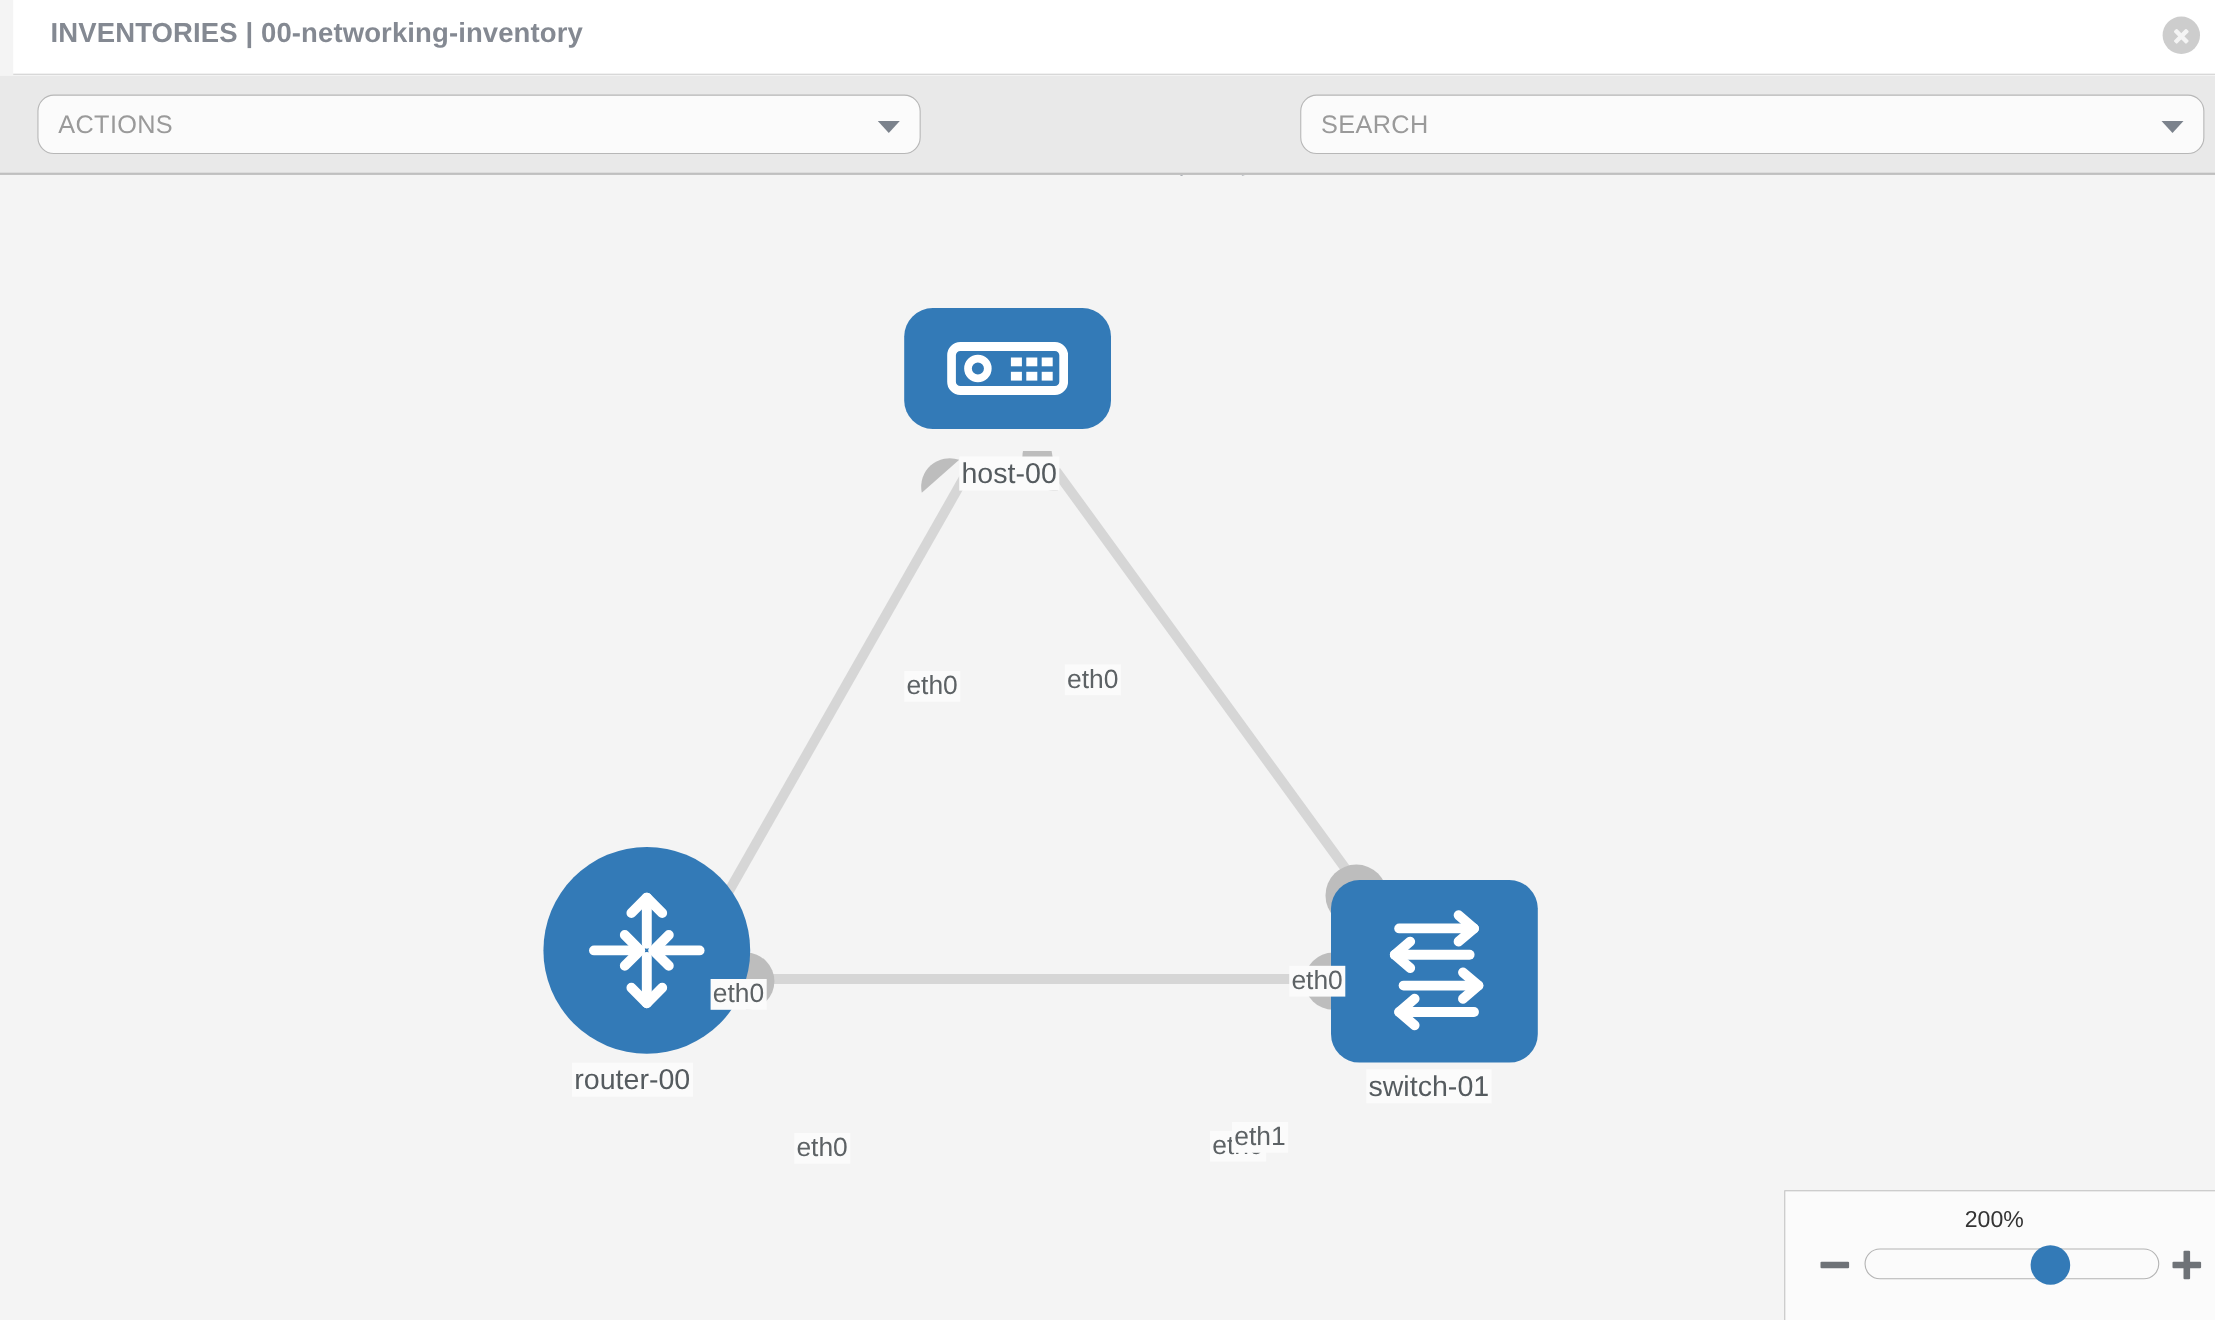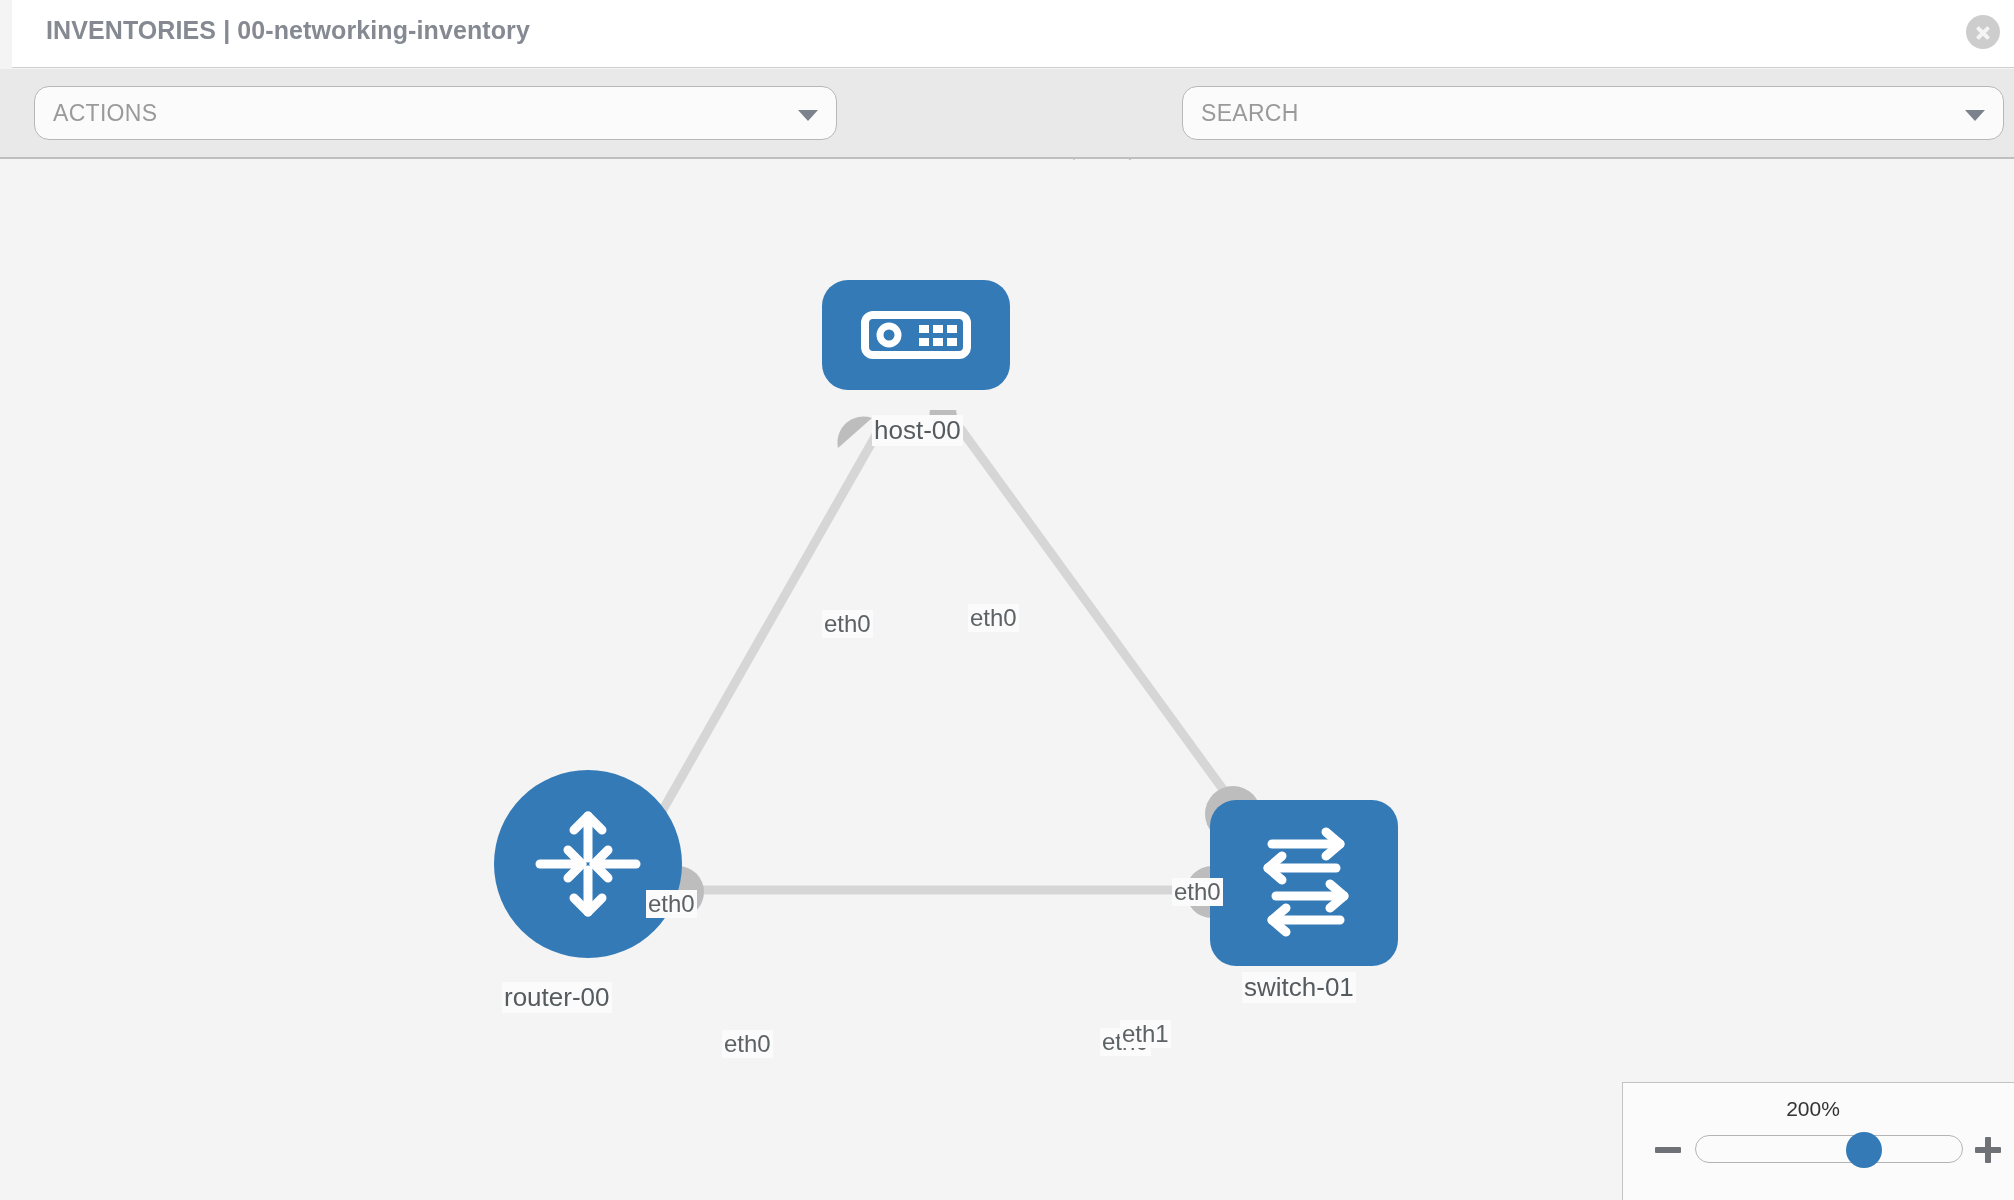--- a/index.html
+++ b/index.html
@@ -248,21 +248,21 @@
           <polyline points="42,22 56,8 70,22"></polyline>
           <line x1="56" y1="104" x2="56" y2="62"></line>
           <polyline points="42,90 56,104 70,90"></polyline>
           <line x1="8" y1="56" x2="50" y2="56"></line>
           <polyline points="36,42 50,56 36,70"></polyline>
           <line x1="104" y1="56" x2="62" y2="56"></line>
           <polyline points="76,42 62,56 76,70"></polyline>
         </g>
       </svg>
     </div>
-    <div class="node-label" style="left:8px; top:196px;margin-top:16px;">router-00</div>
+    <div class="node-label" style="left:26px; top:196px;">router-00</div>
   </div>
 
   <div class="node" id="node-switch" style="left:1210px; top:640px;">
     <div class="node-shape">
       <svg width="120" height="118" viewBox="0 0 120 118">
         <g stroke="#ffffff" stroke-width="9" stroke-linecap="round" stroke-linejoin="round" fill="none">
           <line x1="28" y1="20" x2="96" y2="20"></line>
           <polyline points="82,8 96,20 82,32"></polyline>
           <line x1="92" y1="44" x2="24" y2="44"></line>
           <polyline points="38,32 24,44 38,56"></polyline>

